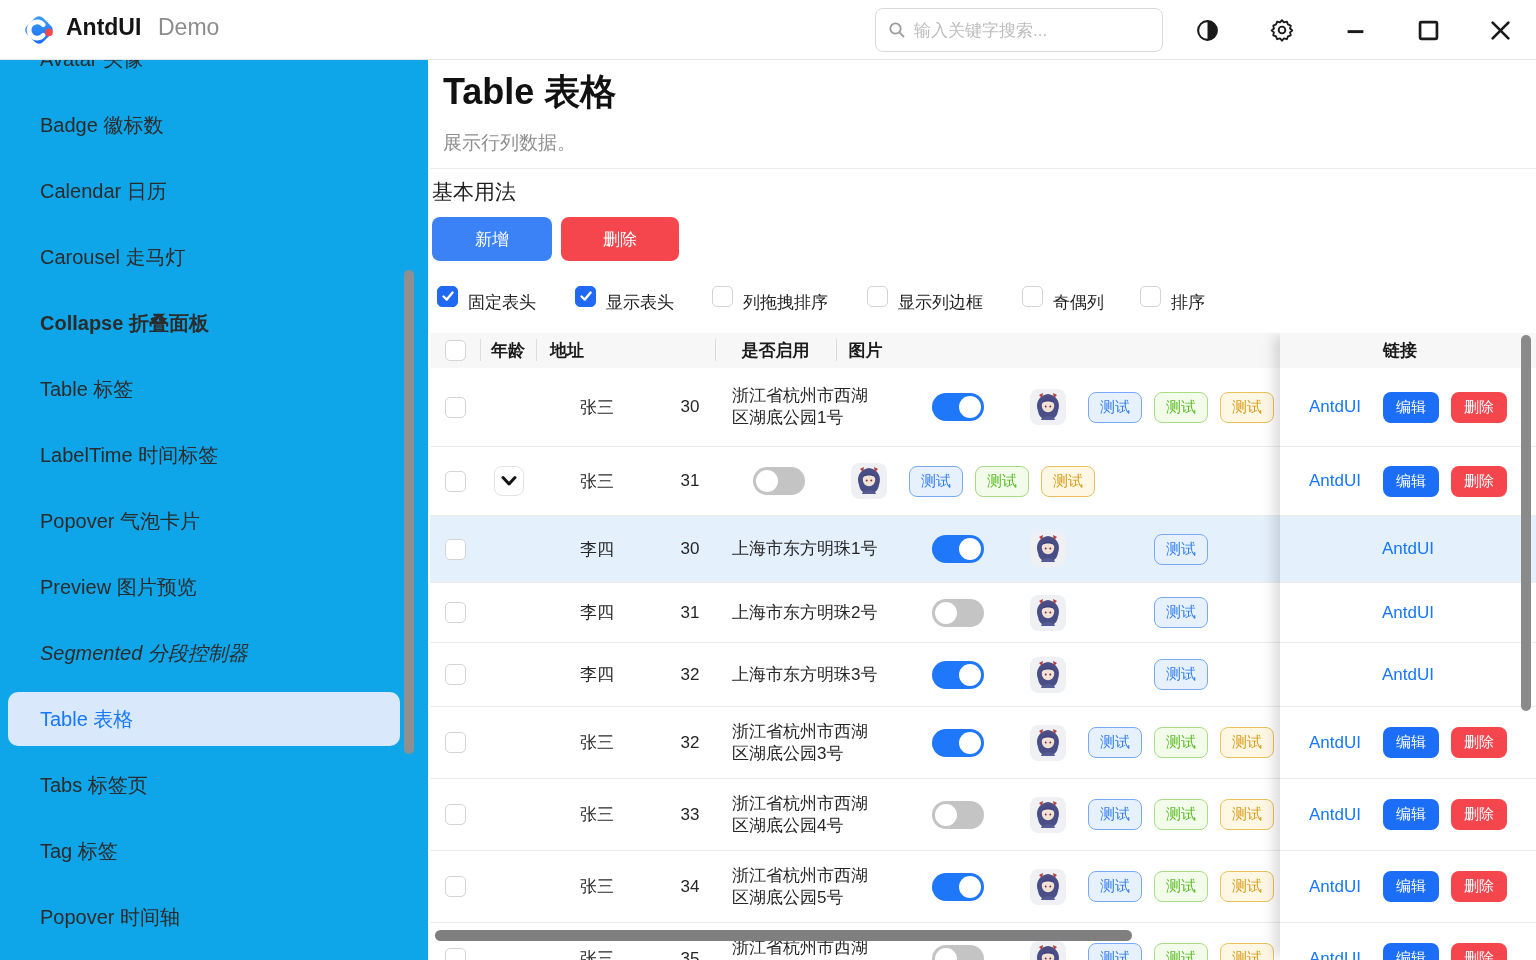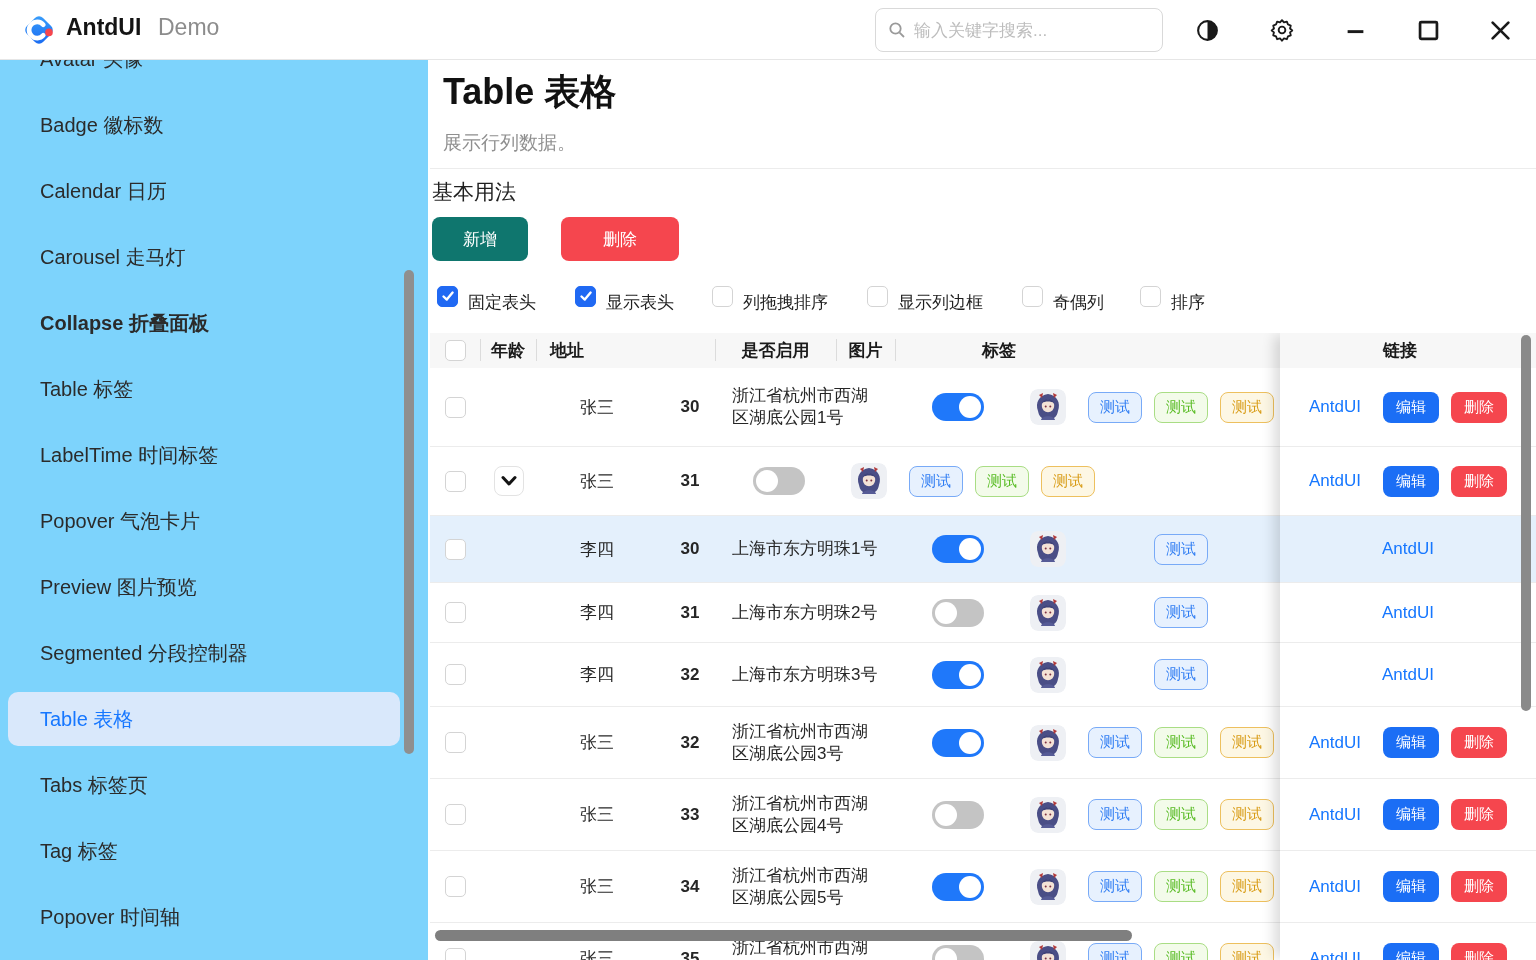--- a/index.html
+++ b/index.html
@@ -16,51 +16,51 @@
     border-radius:8px;box-sizing:border-box;display:flex;align-items:center;padding:0 12px;gap:8px;background:#fff;}
   #search-placeholder{color:#bdbdbd;font-size:17px;white-space:nowrap;overflow:hidden;}
   .tb-icon{position:absolute;top:0;height:60px;display:flex;align-items:center;justify-content:center;cursor:pointer;}
   #theme-btn{left:1188px;width:38px;}
   #settings-btn{left:1263px;width:38px;}
   #min-btn{left:1336px;width:38px;}
   #max-btn{left:1409px;width:38px;}
   #close-btn{left:1481px;width:38px;}
 
   
-  #sidebar{position:absolute;left:0;top:60px;width:428px;height:900px;background:#7dd3fc;overflow:hidden;}
+  #sidebar{position:absolute;left:0;top:60px;width:428px;height:900px;background:#0ea5e9;overflow:hidden;}
   .side-item{position:absolute;left:8px;right:28px;height:54px;display:flex;align-items:center;
     padding-left:32px;font-size:20px;color:#2b2b2b;border-radius:10px;cursor:pointer;box-sizing:border-box;}
   .side-item.selected{background:#d9e8fb;color:#1677ff;}
   #side-scroll{position:absolute;left:404px;top:210px;width:10px;height:484px;background:#8f8f8f;border-radius:5px;}
 
   
   #main{position:absolute;left:430px;top:60px;width:1106px;height:900px;background:#fff;}
   #page-title{position:absolute;left:13px;top:8px;font-size:36px;font-weight:700;color:#111;}
   #page-subtitle{position:absolute;left:13px;top:70px;font-size:19px;color:#8f8f8f;}
   #divider{position:absolute;left:0;top:108px;width:1106px;height:1px;background:#ececec;}
   #section-title{position:absolute;left:2px;top:118px;font-size:21px;font-weight:500;color:#1f1f1f;}
   .btn{position:absolute;top:157px;height:44px;border:none;border-radius:8px;color:#fff;font-size:17px;
     font-family:inherit;cursor:pointer;}
-  #btn-add{left:2px;width:96px;background:#0f766e;}
+  #btn-add{left:2px;width:120px;background:#3b82f6;}
   #btn-del{left:131px;width:118px;background:#f5464e;}
 
   .opt{position:absolute;top:224px;height:24px;display:flex;align-items:center;gap:10px;cursor:pointer;}
   .opt .label{font-size:17px;color:#1f1f1f;white-space:nowrap;margin-top:12px;}
   .cb{width:21px;height:21px;border:1.5px solid #d4d4d4;border-radius:5px;background:#fff;
     display:inline-flex;align-items:center;justify-content:center;box-sizing:border-box;flex:0 0 auto;}
   .cb.on{background:#2069f3;border-color:#2069f3;}
 
   
   #table{position:absolute;left:0;top:273px;width:1106px;height:627px;overflow:hidden;}
   #thead{position:absolute;left:0;top:0;width:1106px;height:35px;background:#f7f7f7;display:flex;}
   #thead .cell{font-weight:700;color:#1a1a1a;position:relative;}
   .cell{display:flex;align-items:center;justify-content:center;font-size:17px;color:#262626;box-sizing:border-box;}
   .c-check{width:50px;}
   .c-name{width:182px;}
-  .c-age{width:56px;font-weight:bold;}
+  .c-age{width:56px;}
   .c-address{width:179px;padding:0 14px;justify-content:flex-start;text-align:left;line-height:22px;}
   .c-enabled{width:121px;}
   .c-image{width:59px;}
   .c-tags{width:208px;gap:12px;}
   #thead .sep::before{content:"";position:absolute;left:0;top:6px;width:1px;height:22px;background:#dcdcdc;}
 
   #tbody{position:absolute;left:0;top:0;width:1106px;height:627px;}
   .trow{position:absolute;left:0;width:1106px;display:flex;border-bottom:1px solid #ececec;box-sizing:border-box;background:#fff;}
   .trow.hl{background:#e4f0fc;}
   .trow .c-name{padding-left:52px;position:relative;}
@@ -167,21 +167,21 @@
     <div id="sidebar-items">
         <div class="side-item" style="top: -28px;">Avatar 头像</div>
         <div class="side-item" style="top: 38px;">Badge 徽标数</div>
         <div class="side-item" style="top: 104px;">Calendar 日历</div>
         <div class="side-item" style="top: 170px;">Carousel 走马灯</div>
         <div class="side-item" style="top: 236px; font-weight: bold;">Collapse 折叠面板</div>
         <div class="side-item" style="top: 302px;">Table 标签</div>
         <div class="side-item" style="top: 368px;">LabelTime 时间标签</div>
         <div class="side-item" style="top: 434px;">Popover 气泡卡片</div>
         <div class="side-item" style="top: 500px;">Preview 图片预览</div>
-        <div class="side-item" style="top: 566px;">Segmented 分段控制器</div>
+        <div class="side-item" style="top: 566px; font-style: italic;">Segmented 分段控制器</div>
         <div class="side-item selected" style="top: 632px;">Table 表格</div>
         <div class="side-item" style="top: 698px;">Tabs 标签页</div>
         <div class="side-item" style="top: 764px;">Tag 标签</div>
         <div class="side-item" style="top: 830px;">Popover 时间轴</div>
       </div>
     <div id="side-scroll"></div>
   </aside>
 
   <main id="main">
     <div id="page-title">Table 表格</div>
@@ -228,21 +228,20 @@
 
     <div id="table">
       <div id="thead">
         <div class="cell c-check">
             <span class="cb"></span>
           </div>
         <div class="cell c-age sep">年龄</div>
         <div class="cell c-address sep">地址</div>
         <div class="cell c-enabled sep">是否启用</div>
         <div class="cell c-image sep">图片</div>
-        <div class="cell c-tags sep">标签</div>
       </div>
       <div id="tbody">
           <div class="trow" style="top: 35px; height: 79px;">
             <div class="cell c-check">
               <span class="cb"></span>
             </div>
             <div class="cell c-name">
               <span>张三</span>
             </div>
             <div class="cell c-age">30</div>

